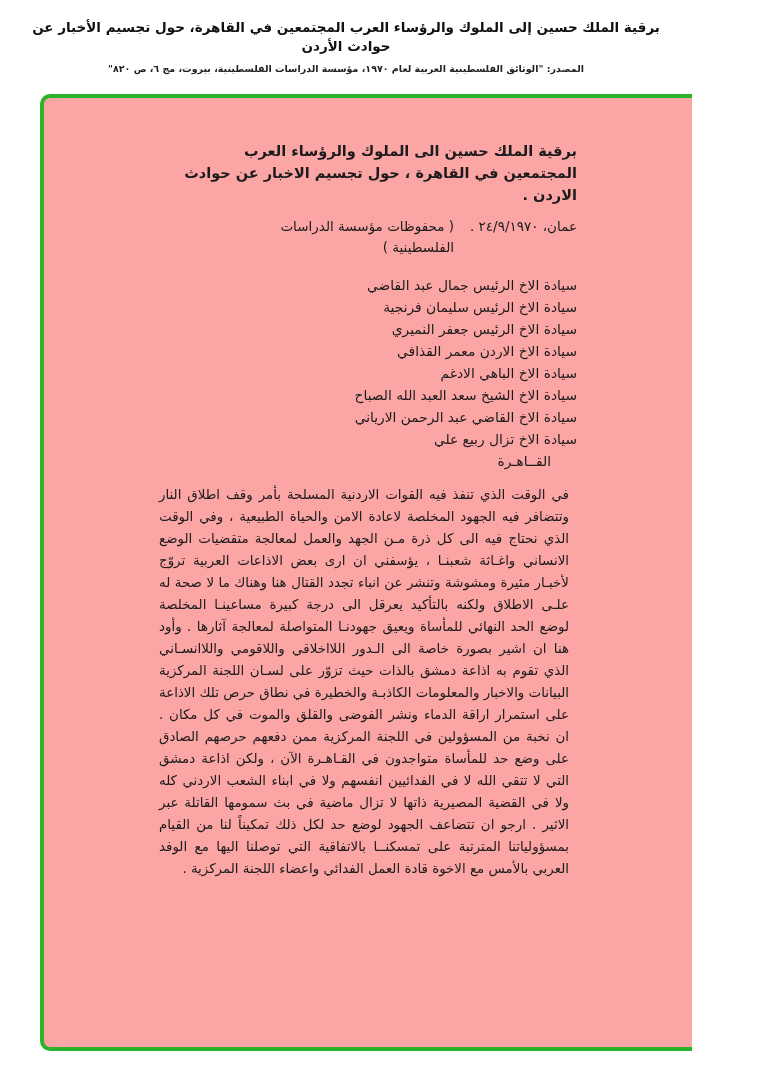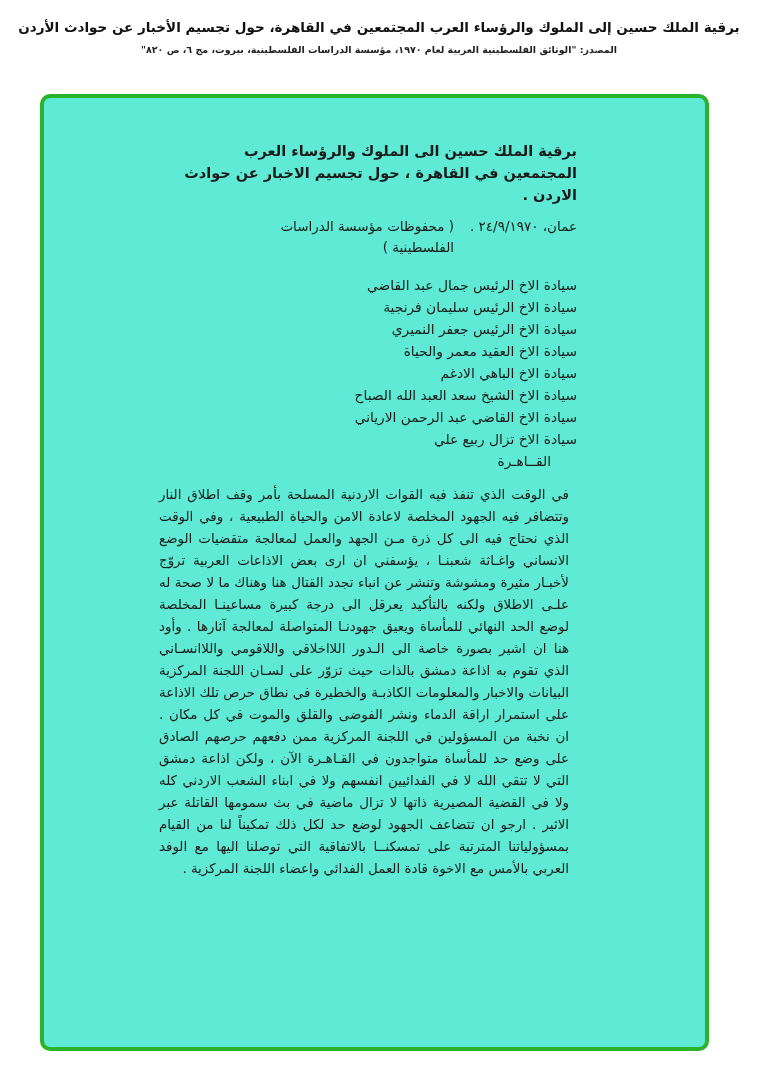--- a/index.html
+++ b/index.html
@@ -3,21 +3,21 @@
 <meta charset="utf-8">
 <style>
   html, body {
     margin: 0;
     padding: 0;
     background: #ffffff;
     font-family: "DejaVu Sans", sans-serif;
   }
   .page {
     position: relative;
-    width: 758px;
+    width: 692px;
     height: 1078px;
     background: #ffffff;
     overflow: hidden;
   }
   .page-header {
     direction: rtl;
     text-align: center;
     padding-top: 18px;
     color: #111;
   }
@@ -34,21 +34,21 @@
     color: #222;
   }
   .doc-frame {
     position: absolute;
     left: 40px;
     top: 94px;
     width: 669px;
     height: 957px;
     border: 4px solid #2bb32b;
     border-radius: 10px;
-    background: #5eead4;
+    background: #fca5a5;
     overflow: hidden;
     box-sizing: border-box;
   }
   .doc-content {
     direction: rtl;
     text-align: right;
     color: #1b1b1b;
     padding: 42px 128px 0 120px;
   }
   .doc-title {
@@ -107,21 +107,21 @@
 
       <div class="date-row">
         <span class="place-date">عمان، ٢٤/٩/١٩٧٠ .</span>
         <span class="archive-note">( محفوظات مؤسسة الدراسات الفلسطينية )</span>
       </div>
 
       <div class="addressees">
         <div class="addressee-line">سيادة الاخ الرئيس جمال عبد القاضي</div>
         <div class="addressee-line">سيادة الاخ الرئيس سليمان فرنجية</div>
         <div class="addressee-line">سيادة الاخ الرئيس جعفر النميري</div>
-        <div class="addressee-line">سيادة الاخ العقيد معمر والحياة</div>
+        <div class="addressee-line">سيادة الاخ الاردن معمر القذافي</div>
         <div class="addressee-line">سيادة الاخ الباهي الادغم</div>
         <div class="addressee-line">سيادة الاخ الشيخ سعد العبد الله الصباح</div>
         <div class="addressee-line">سيادة الاخ القاضي عبد الرحمن الارياني</div>
         <div class="addressee-line">سيادة الاخ تزال ربيع علي</div>
         <div class="addressee-line cairo">القــاهـرة</div>
       </div>
 
       <p class="doc-body">في الوقت الذي تنفذ فيه القوات الاردنية المسلحة بأمر وقف اطلاق النار وتتضافر فيه الجهود المخلصة لاعادة الامن والحياة الطبيعية ، وفي الوقت الذي نحتاج فيه الى كل ذرة مـن الجهد والعمل لمعالجة متقضيات الوضع الانساني واغـاثة شعبنـا ، يؤسفني ان ارى بعض الاذاعات العربية تروّج لأخبـار مثيرة ومشوشة وتنشر عن انباء تجدد القتال هنا وهناك ما لا صحة له علـى الاطلاق ولكنه بالتأكيد يعرقل الى درجة كبيرة مساعينـا المخلصة لوضع الحد النهائي للمأساة ويعيق جهودنـا المتواصلة لمعالجة آثارها . وأود هنا ان اشير بصورة خاصة الى الـدور اللااخلاقي واللاقومي واللاانسـاني الذي تقوم به اذاعة دمشق بالذات حيث تزوّر على لسـان اللجنة المركزية البيانات والاخبار والمعلومات الكاذبـة والخطيرة في نطاق حرص تلك الاذاعة على استمرار اراقة الدماء ونشر الفوضى والقلق والموت في كل مكان . ان نخبة من المسؤولين في اللجنة المركزية ممن دفعهم حرصهم الصادق على وضع حد للمأساة متواجدون في القـاهـرة الآن ، ولكن اذاعة دمشق التي لا تتقي الله لا في الفدائيين انفسهم ولا في ابناء الشعب الاردني كله ولا في القضية المصيرية ذاتها لا تزال ماضية في بث سمومها القاتلة عبر الاثير . ارجو ان تتضاعف الجهود لوضع حد لكل ذلك تمكيناً لنا من القيام بمسؤولياتنا المترتبة على تمسكنــا بالاتفاقية التي توصلنا اليها مع الوفد العربي بالأمس مع الاخوة قادة العمل الفدائي واعضاء اللجنة المركزية .</p>
 
     </div>

